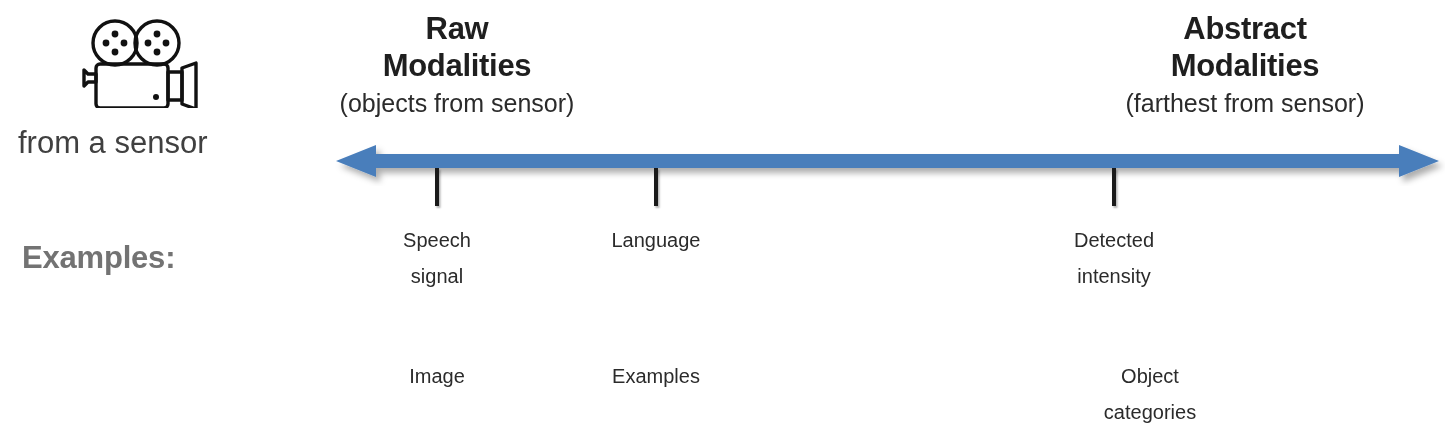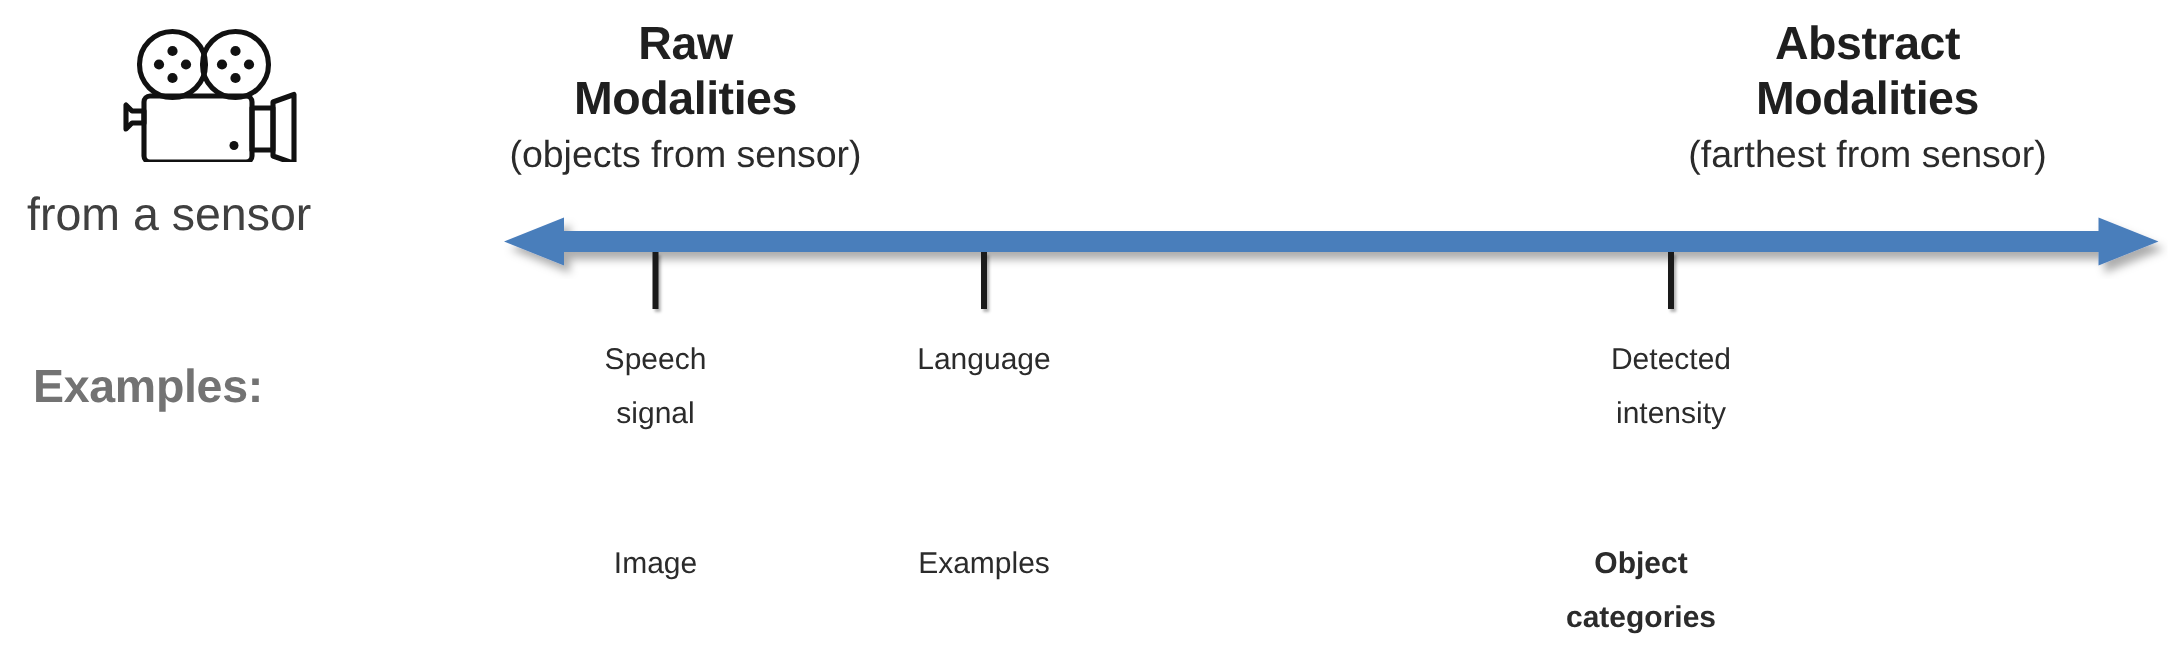--- a/index.html
+++ b/index.html
@@ -202,18 +202,18 @@
   </div>
 
   <div class="example row-b" style="left:307px; width:260px;">
     <span>Image</span>
   </div>
 
   <div class="example row-b" style="left:526px; width:260px;">
     <span>Examples</span><br>
   </div>
 
-  <div class="example row-b" style="left:944px; width:300px;font-weight:bold;">
+  <div class="example row-b" style="left:1000px; width:300px;">
     <span>Object</span><br>
     <span>categories</span>
   </div>
 
 </div>
 
 </body></html>

